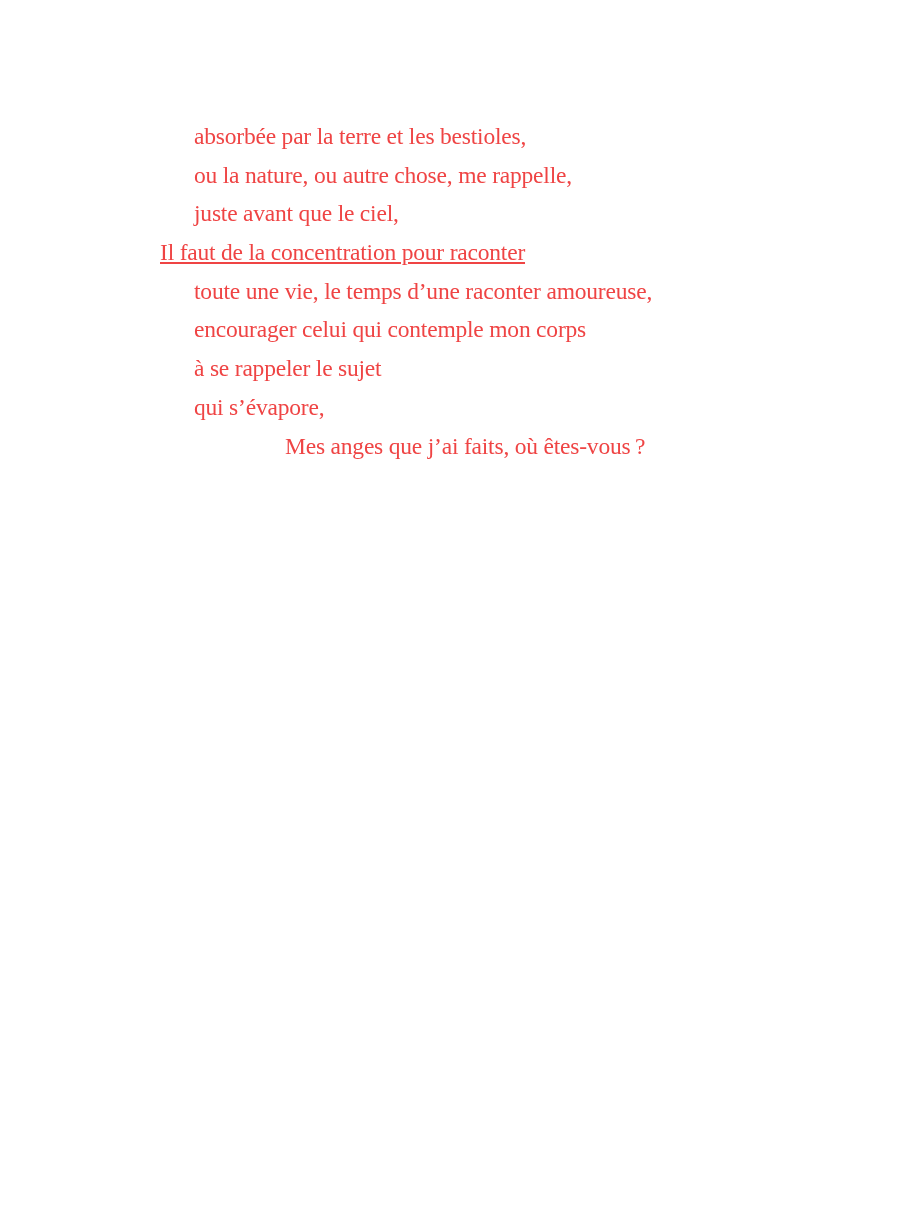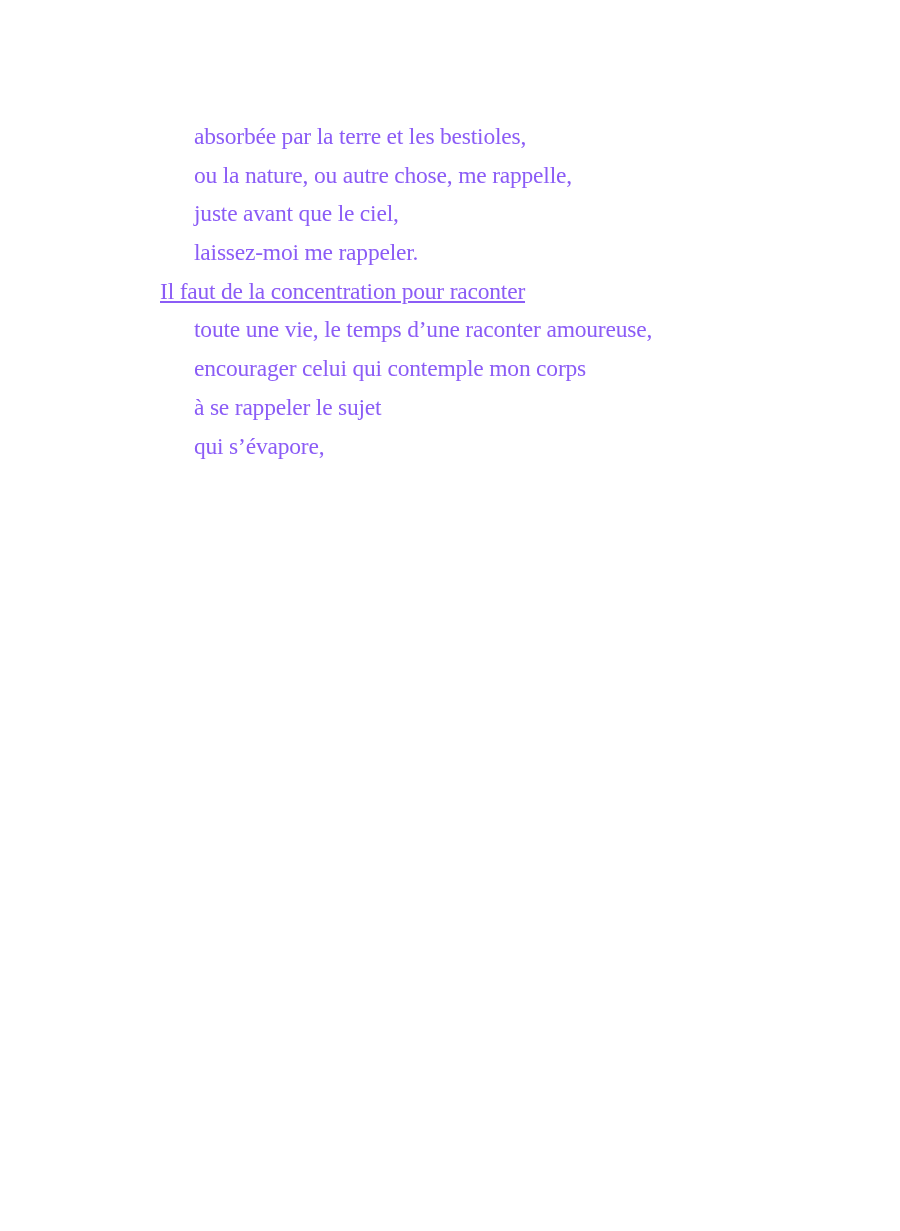--- a/index.html
+++ b/index.html
@@ -28,23 +28,23 @@
   .line {
     height: 38.7px;
   }
   .indent-0 { padding-left: 0; text-decoration: underline; }
   .indent-1 { padding-left: 34px; }
   .indent-2 { padding-left: 125px; }
 </style>
 </head>
 <body style="background: rgb(255, 255, 255);">
 
-<div class="poem" style="color: #8b5cf6;">
+<div class="poem" style="color: #ef4444;">
   <div class="line indent-1">absorbée par la terre et les bestioles,</div>
   <div class="line indent-1">ou la nature, ou autre chose, me rappelle,</div>
   <div class="line indent-1">juste avant que le ciel,</div>
-  <div class="line indent-1">laissez-moi me rappeler.</div>
   <div class="line indent-0">Il faut de la concentration pour raconter</div>
   <div class="line indent-1">toute une vie, le temps d’une raconter amoureuse,</div>
   <div class="line indent-1">encourager celui qui contemple mon corps</div>
   <div class="line indent-1">à se rappeler le sujet</div>
   <div class="line indent-1">qui s’évapore,</div>
+  <div class="line indent-2">Mes anges que j’ai faits, où êtes-vous ?</div>
 </div>
 
 </body></html>

